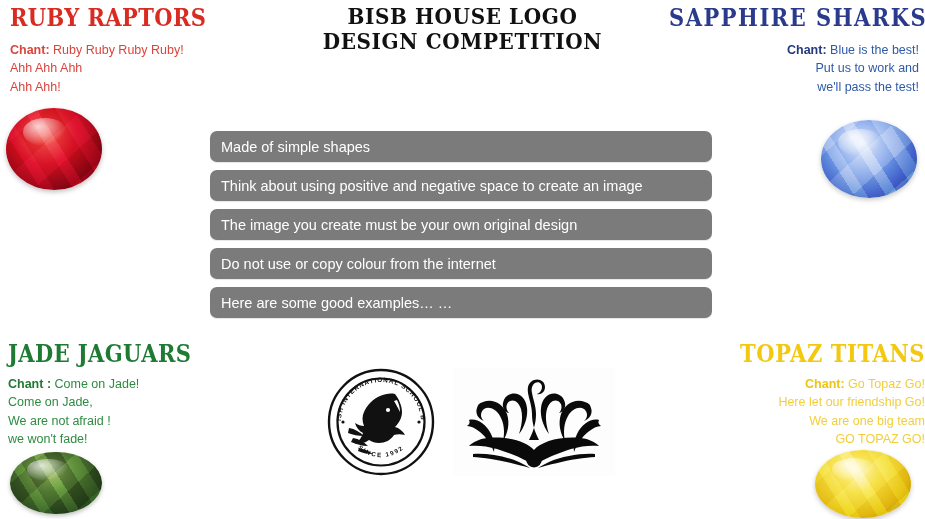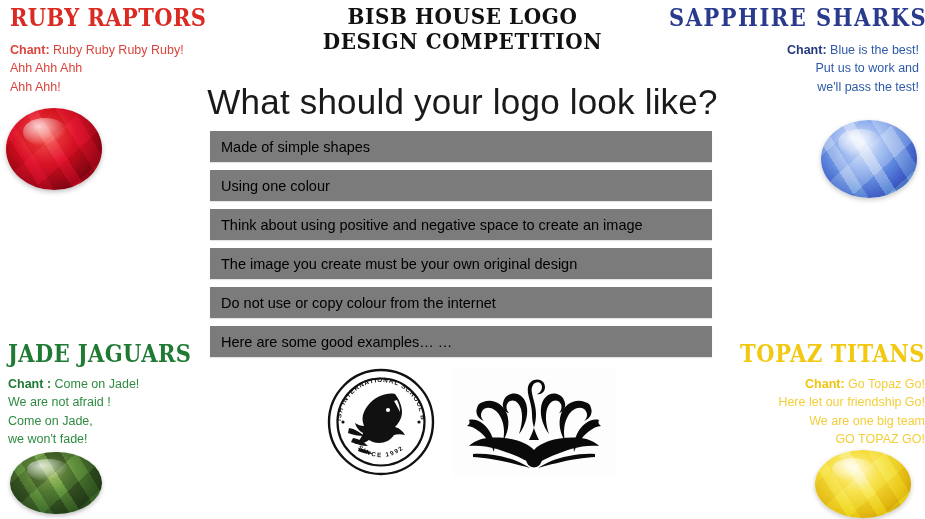--- a/index.html
+++ b/index.html
@@ -103,27 +103,27 @@
   }
 
   
   #bullet-list {
     position:absolute;
     left:210px; top:131px;
     width:502px;
   }
   .bullet-bar {
     background:#7B7B7B;
-    border-radius:0;
+    border-radius:7px;
     height:31px;
     margin-bottom:8px;
     display:flex;
     align-items:center;
     padding:8px 11px;
-    color:#000000;
+    color:#ffffff;
     font-size:14.5px;
     box-shadow:0 1px 1px rgba(0,0,0,.10);
   }
 
   
   #example-logos {
     position:absolute; left:325px; top:366px;
     width:300px; height:118px;
   }
   #logo-bisb-wolf {
@@ -137,28 +137,24 @@
 </head>
 <body>
 
 <div class="slide">
 
   <div id="deck-title">
     <span class="l1">BISB HOUSE LOGO</span>
     <span class="l2">DESIGN COMPETITION</span>
   </div>
 
-  <div id="page-question">What should your logo look like?</div>
 
   <div id="bullet-list">
     <div class="bullet-bar">
       <span>Made of simple shapes</span>
-    </div>
-    <div class="bullet-bar">
-      <span>Using one colour</span>
     </div>
     <div class="bullet-bar">
       <span>Think about using positive and negative space to create an image</span>
     </div>
     <div class="bullet-bar">
       <span>The image you create must be your own original design</span>
     </div>
     <div class="bullet-bar">
       <span>Do not use or copy colour from the internet</span>
     </div>
@@ -190,22 +186,22 @@
   </div>
   <div class="gem" id="gem-sapphire">
     <div class="gem-facets"></div>
     <div class="gem-shine"></div>
   </div>
 
   <div class="house" id="house-jade">
     <div class="house-title">JADE JAGUARS</div>
     <div class="chant">
       <div><span class="lead">Chant :</span><span> Come on Jade!</span></div>
+      <div>Come on Jade,</div>
       <div>We are not afraid !</div>
-      <div>Come on Jade,</div>
       <div>we won't fade!</div>
     </div>
   </div>
   <div class="gem" id="gem-jade">
     <div class="gem-facets"></div>
     <div class="gem-shine"></div>
   </div>
 
   <div class="house" id="house-topaz">
     <div class="house-title right">TOPAZ TITANS</div>

